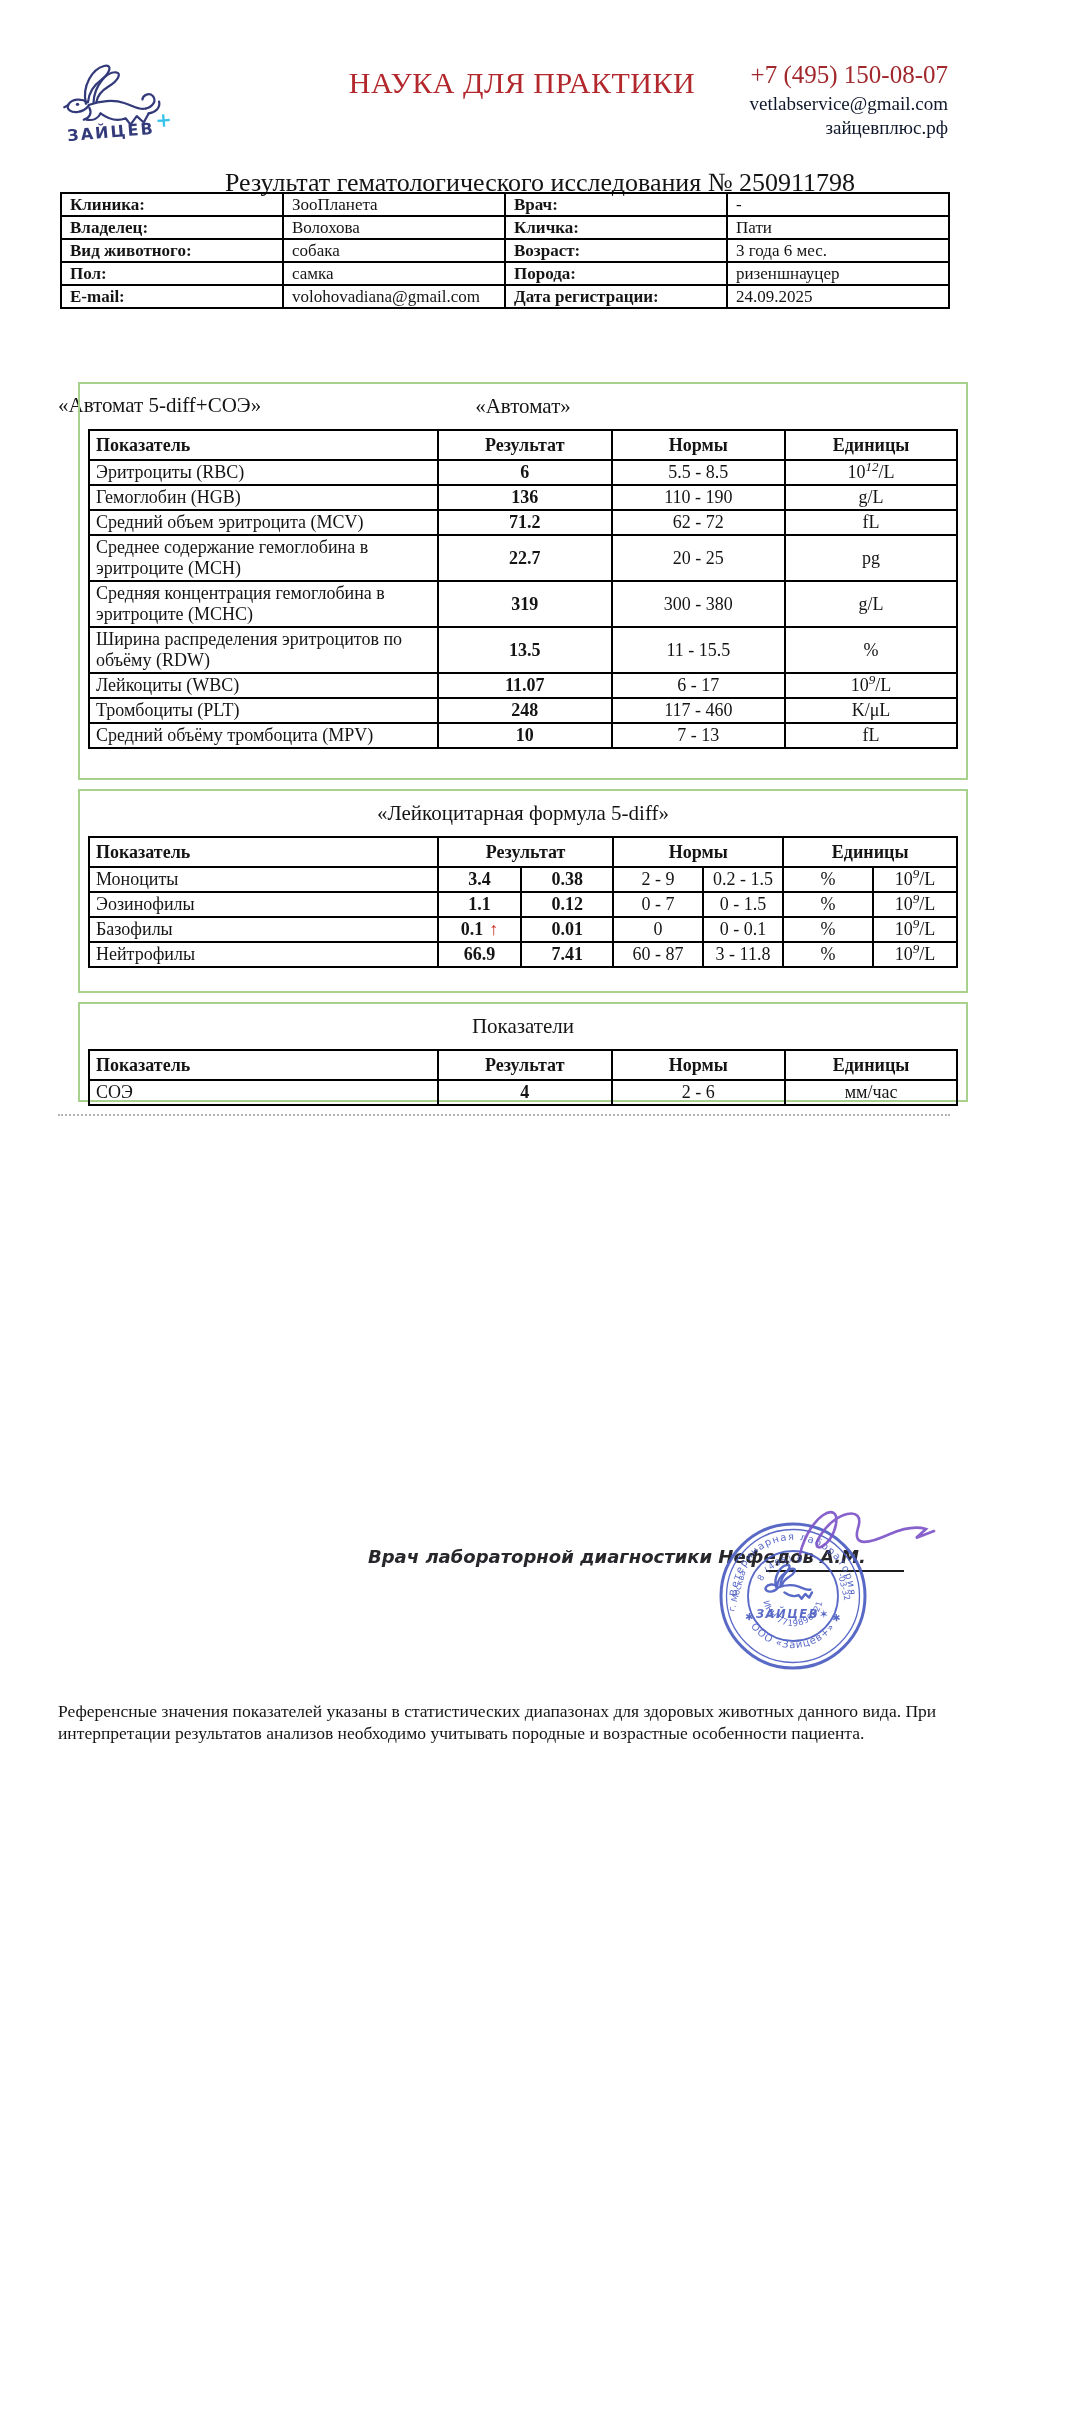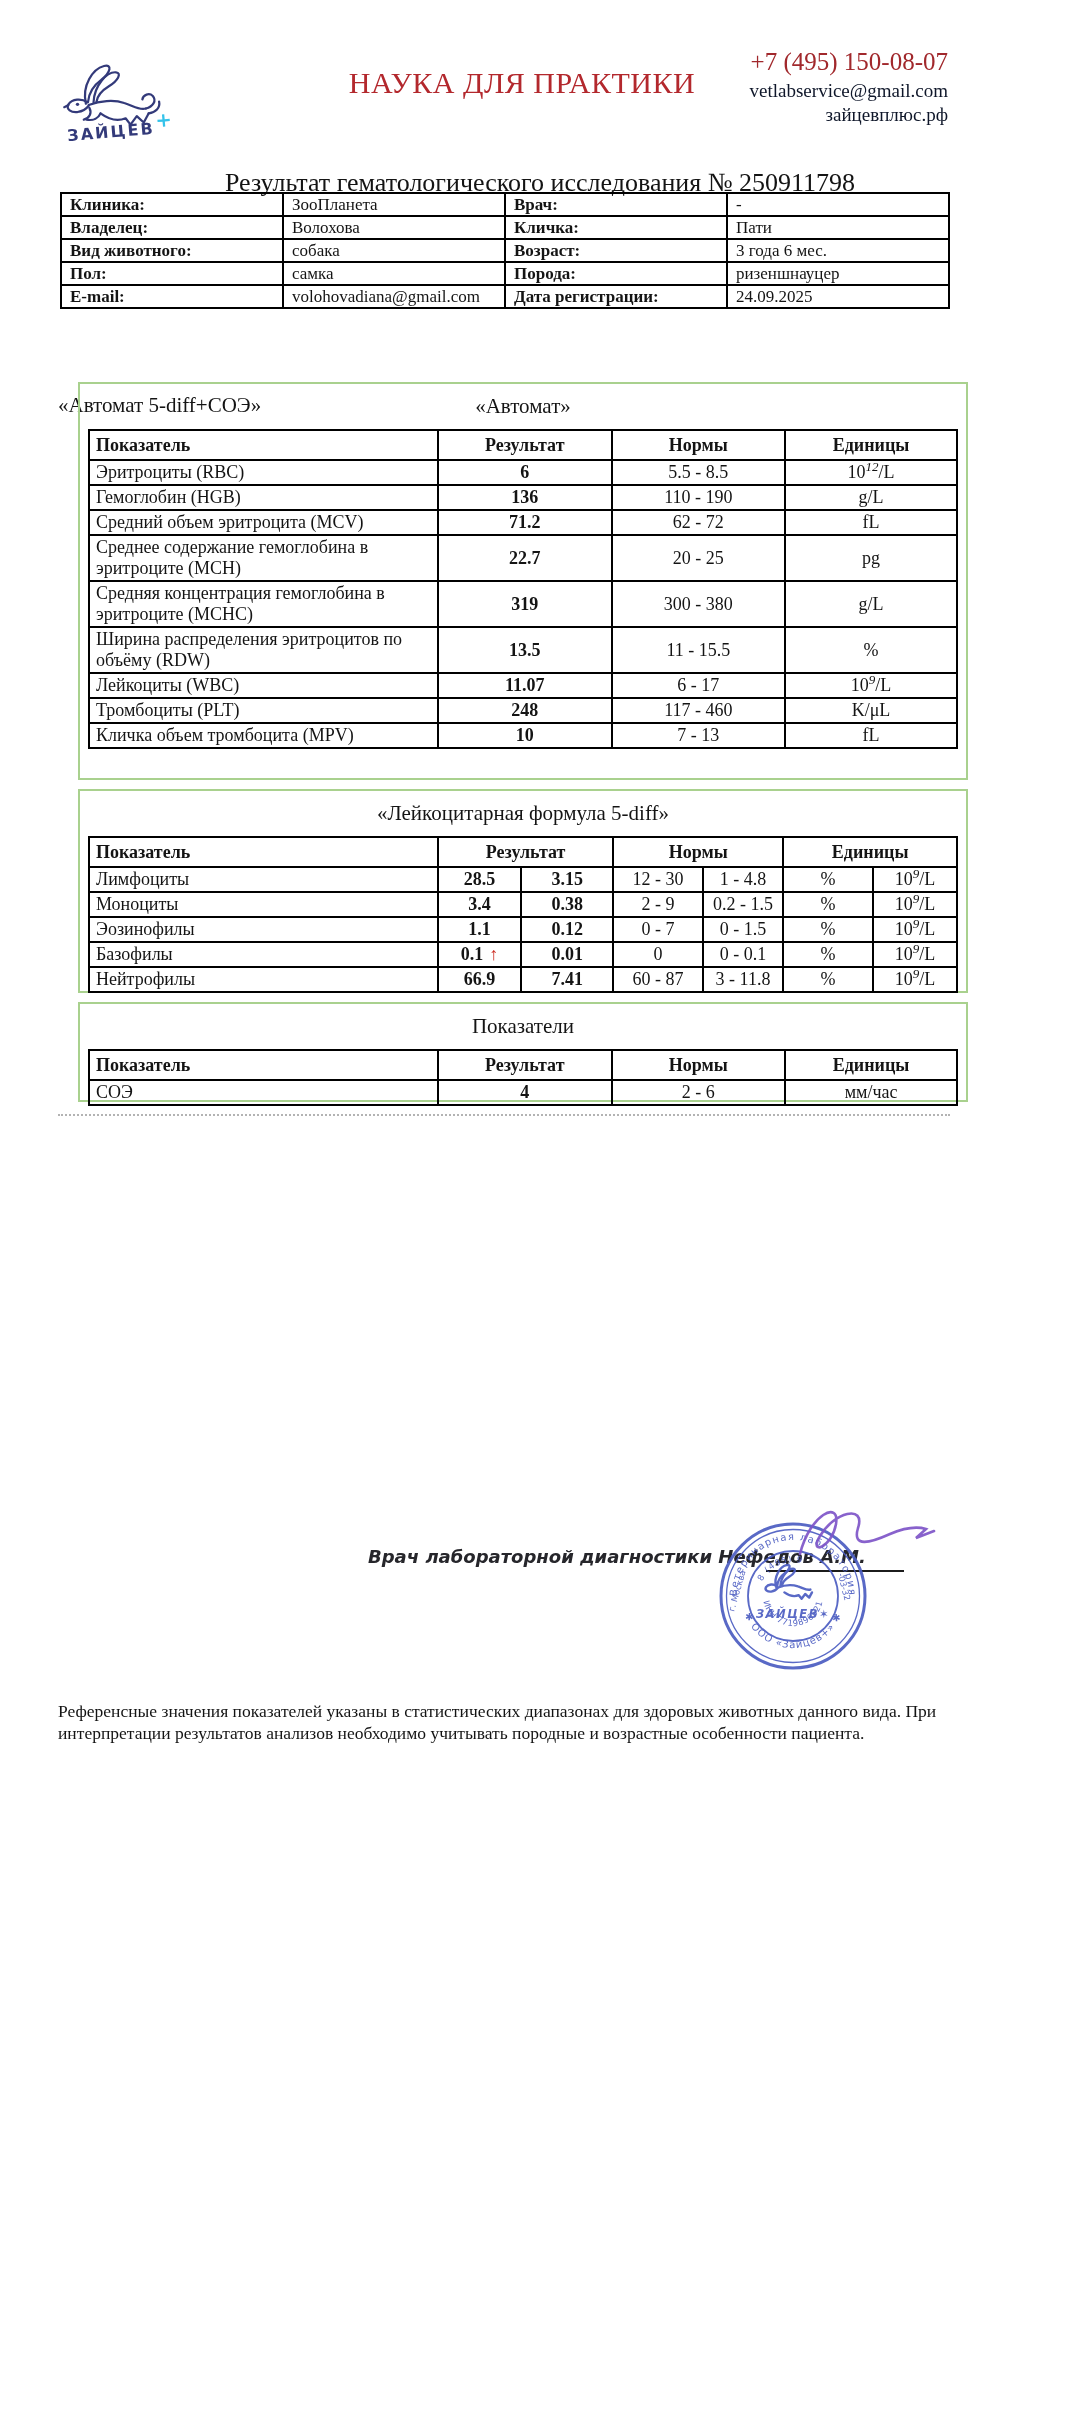--- a/index.html
+++ b/index.html
@@ -4,21 +4,21 @@
 <style>
   html,body{margin:0;padding:0;background:#e8e8e8;}
   .page{
     position:relative;width:1080px;height:2412px;margin:0 auto;background:#ffffff;
     font-family:"Liberation Serif","DejaVu Serif",serif;color:#141414;overflow:hidden;
   }
   
   .logo{position:absolute;left:58px;top:56px;}
   .slogan{position:absolute;left:-18px;top:66px;width:1080px;text-align:center;
     font-size:30px;color:#b3282d;letter-spacing:.5px;}
-  .contact{position:absolute;right:132px;top:49px;text-align:right;line-height:1;}
+  .contact{position:absolute;right:132px;top:62px;text-align:right;line-height:1;}
   .contact .phone{font-size:25px;color:#a1282c;margin-bottom:7px;}
   .contact .link{font-size:19px;color:#0f172a;margin-bottom:5px;}
   .doc-title{position:absolute;left:0;top:144px;width:1080px;text-align:center;font-size:26px;margin-top:24px;}
   
   .info-table{position:absolute;left:60px;top:192px;width:890px;border-collapse:collapse;table-layout:fixed;}
   .info-table td{border:2px solid #000;padding:0 8px;height:21px;font-size:17px;vertical-align:middle;
     overflow:hidden;white-space:nowrap;}
   .info-table td.lbl{font-weight:bold;}
   
   .section-box{position:absolute;left:58px;width:890px;border:2px solid #a9d18e;box-sizing:border-box;
@@ -197,21 +197,21 @@
           </tr>
 
           <tr>
             <td class="name">Тромбоциты (PLT)</td>
             <td class="res">248</td>
             <td>117 - 460</td>
             <td><span>K/μL</span></td>
           </tr>
 
           <tr>
-            <td class="name">Кличка объем тромбоцита (MPV)</td>
+            <td class="name">Средний объёму тромбоцита (MPV)</td>
             <td class="res">10</td>
             <td>7 - 13</td>
             <td><span>fL</span></td>
           </tr>
         </tbody>
     </table>
   </div>
 
   <div class="section-box box2">
     <div class="section-heading">«Лейкоцитарная формула 5-diff»</div>
@@ -228,29 +228,20 @@
       <thead>
         <tr>
           <th style="text-align:left">Показатель</th>
           <th colspan="2">Результат</th>
           <th colspan="2">Нормы</th>
           <th colspan="2">Единицы</th>
         </tr>
       </thead>
       <tbody>
 
-          <tr>
-            <td class="name">Лимфоциты</td>
-            <td><span class="res">28.5</span></td>
-            <td class="res">3.15</td>
-            <td>12 - 30</td>
-            <td>1 - 4.8</td>
-            <td>%</td>
-            <td><span>10</span><span class="sup">9</span><span>/L</span></td>
-          </tr>
 
           <tr>
             <td class="name">Моноциты</td>
             <td><span class="res">3.4</span></td>
             <td class="res">0.38</td>
             <td>2 - 9</td>
             <td>0.2 - 1.5</td>
             <td>%</td>
             <td><span>10</span><span class="sup">9</span><span>/L</span></td>
           </tr>

